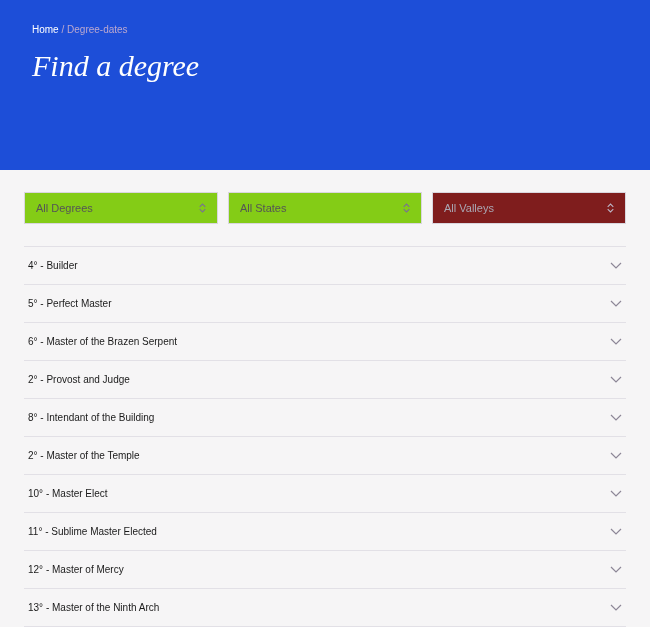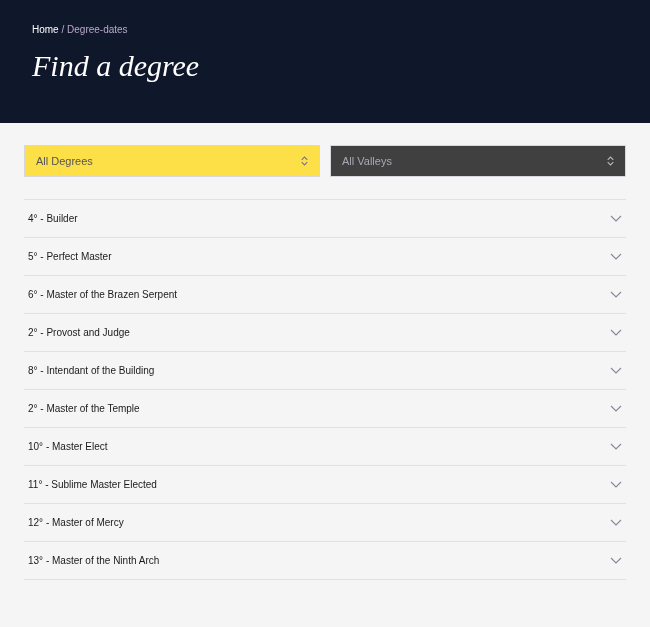--- a/index.html
+++ b/index.html
@@ -3,22 +3,22 @@
 <meta charset="utf-8">
 <style>
   * { box-sizing: border-box; margin: 0; padding: 0; }
   body {
     width: 650px;
     font-family: -apple-system, BlinkMacSystemFont, "Segoe UI", Arial, sans-serif;
     background: #f6f5f6;
     color: #1a1a1a;
   }
   .header {
-    background: #0f172a;
-    padding: 24px 32px 40px 32px;
+    background: #1d4ed8;
+    padding: 24px 32px 87px 32px;
     color: #fff;
   }
   .breadcrumb {
     font-size: 10px;
     color: #bba8cf;
     margin-bottom: 14px;
   }
   .breadcrumb .home {
     color: #fff;
     font-weight: 500;
@@ -35,32 +35,32 @@
     background: #f6f5f6;
     position: relative;
   }
   .filters {
     display: flex;
     gap: 10px;
     margin-bottom: 22px;
   }
   .select {
     flex: 1;
-    background: #fde047;
+    background: #84cc16;
     border: 1px solid #d9d6de;
     font-size: 11px;
     color: #555;
     padding: 9px 11px;
     display: flex;
     align-items: center;
     justify-content: space-between;
     cursor: pointer;
   }
   .select.disabled {
-    background: #404040;
+    background: #7f1d1d;
     color: #aaa7b3;
     cursor: default;
     align-items: center;
   }
   .select .sort-icon {
     color: #7a6f95;
     display: flex;
     flex-direction: column;
     align-items: center;
     line-height: 0;
@@ -106,20 +106,31 @@
       <span>All Degrees</span>
       <span class="sort-icon">
         <svg width="7" height="5" viewBox="0 0 10 6">
             <path d="M1 5 L5 1 L9 5" fill="none" stroke="currentColor" stroke-width="1.5"></path>
           </svg>
         <svg width="7" height="5" viewBox="0 0 10 6">
             <path d="M1 1 L5 5 L9 1" fill="none" stroke="currentColor" stroke-width="1.5"></path>
           </svg>
       </span>
     </div>
+    <div class="select">
+      <span>All States</span>
+      <span class="sort-icon">
+        <svg width="7" height="5" viewBox="0 0 10 6">
+            <path d="M1 5 L5 1 L9 5" fill="none" stroke="currentColor" stroke-width="1.5"></path>
+          </svg>
+        <svg width="7" height="5" viewBox="0 0 10 6">
+            <path d="M1 1 L5 5 L9 1" fill="none" stroke="currentColor" stroke-width="1.5"></path>
+          </svg>
+      </span>
+    </div>
     <div class="select disabled">
       <span>All Valleys</span>
       <span class="sort-icon">
         <svg width="7" height="5" viewBox="0 0 10 6">
             <path d="M1 5 L5 1 L9 5" fill="none" stroke="currentColor" stroke-width="1.5"></path>
           </svg>
         <svg width="7" height="5" viewBox="0 0 10 6">
             <path d="M1 1 L5 5 L9 1" fill="none" stroke="currentColor" stroke-width="1.5"></path>
           </svg>
       </span>

